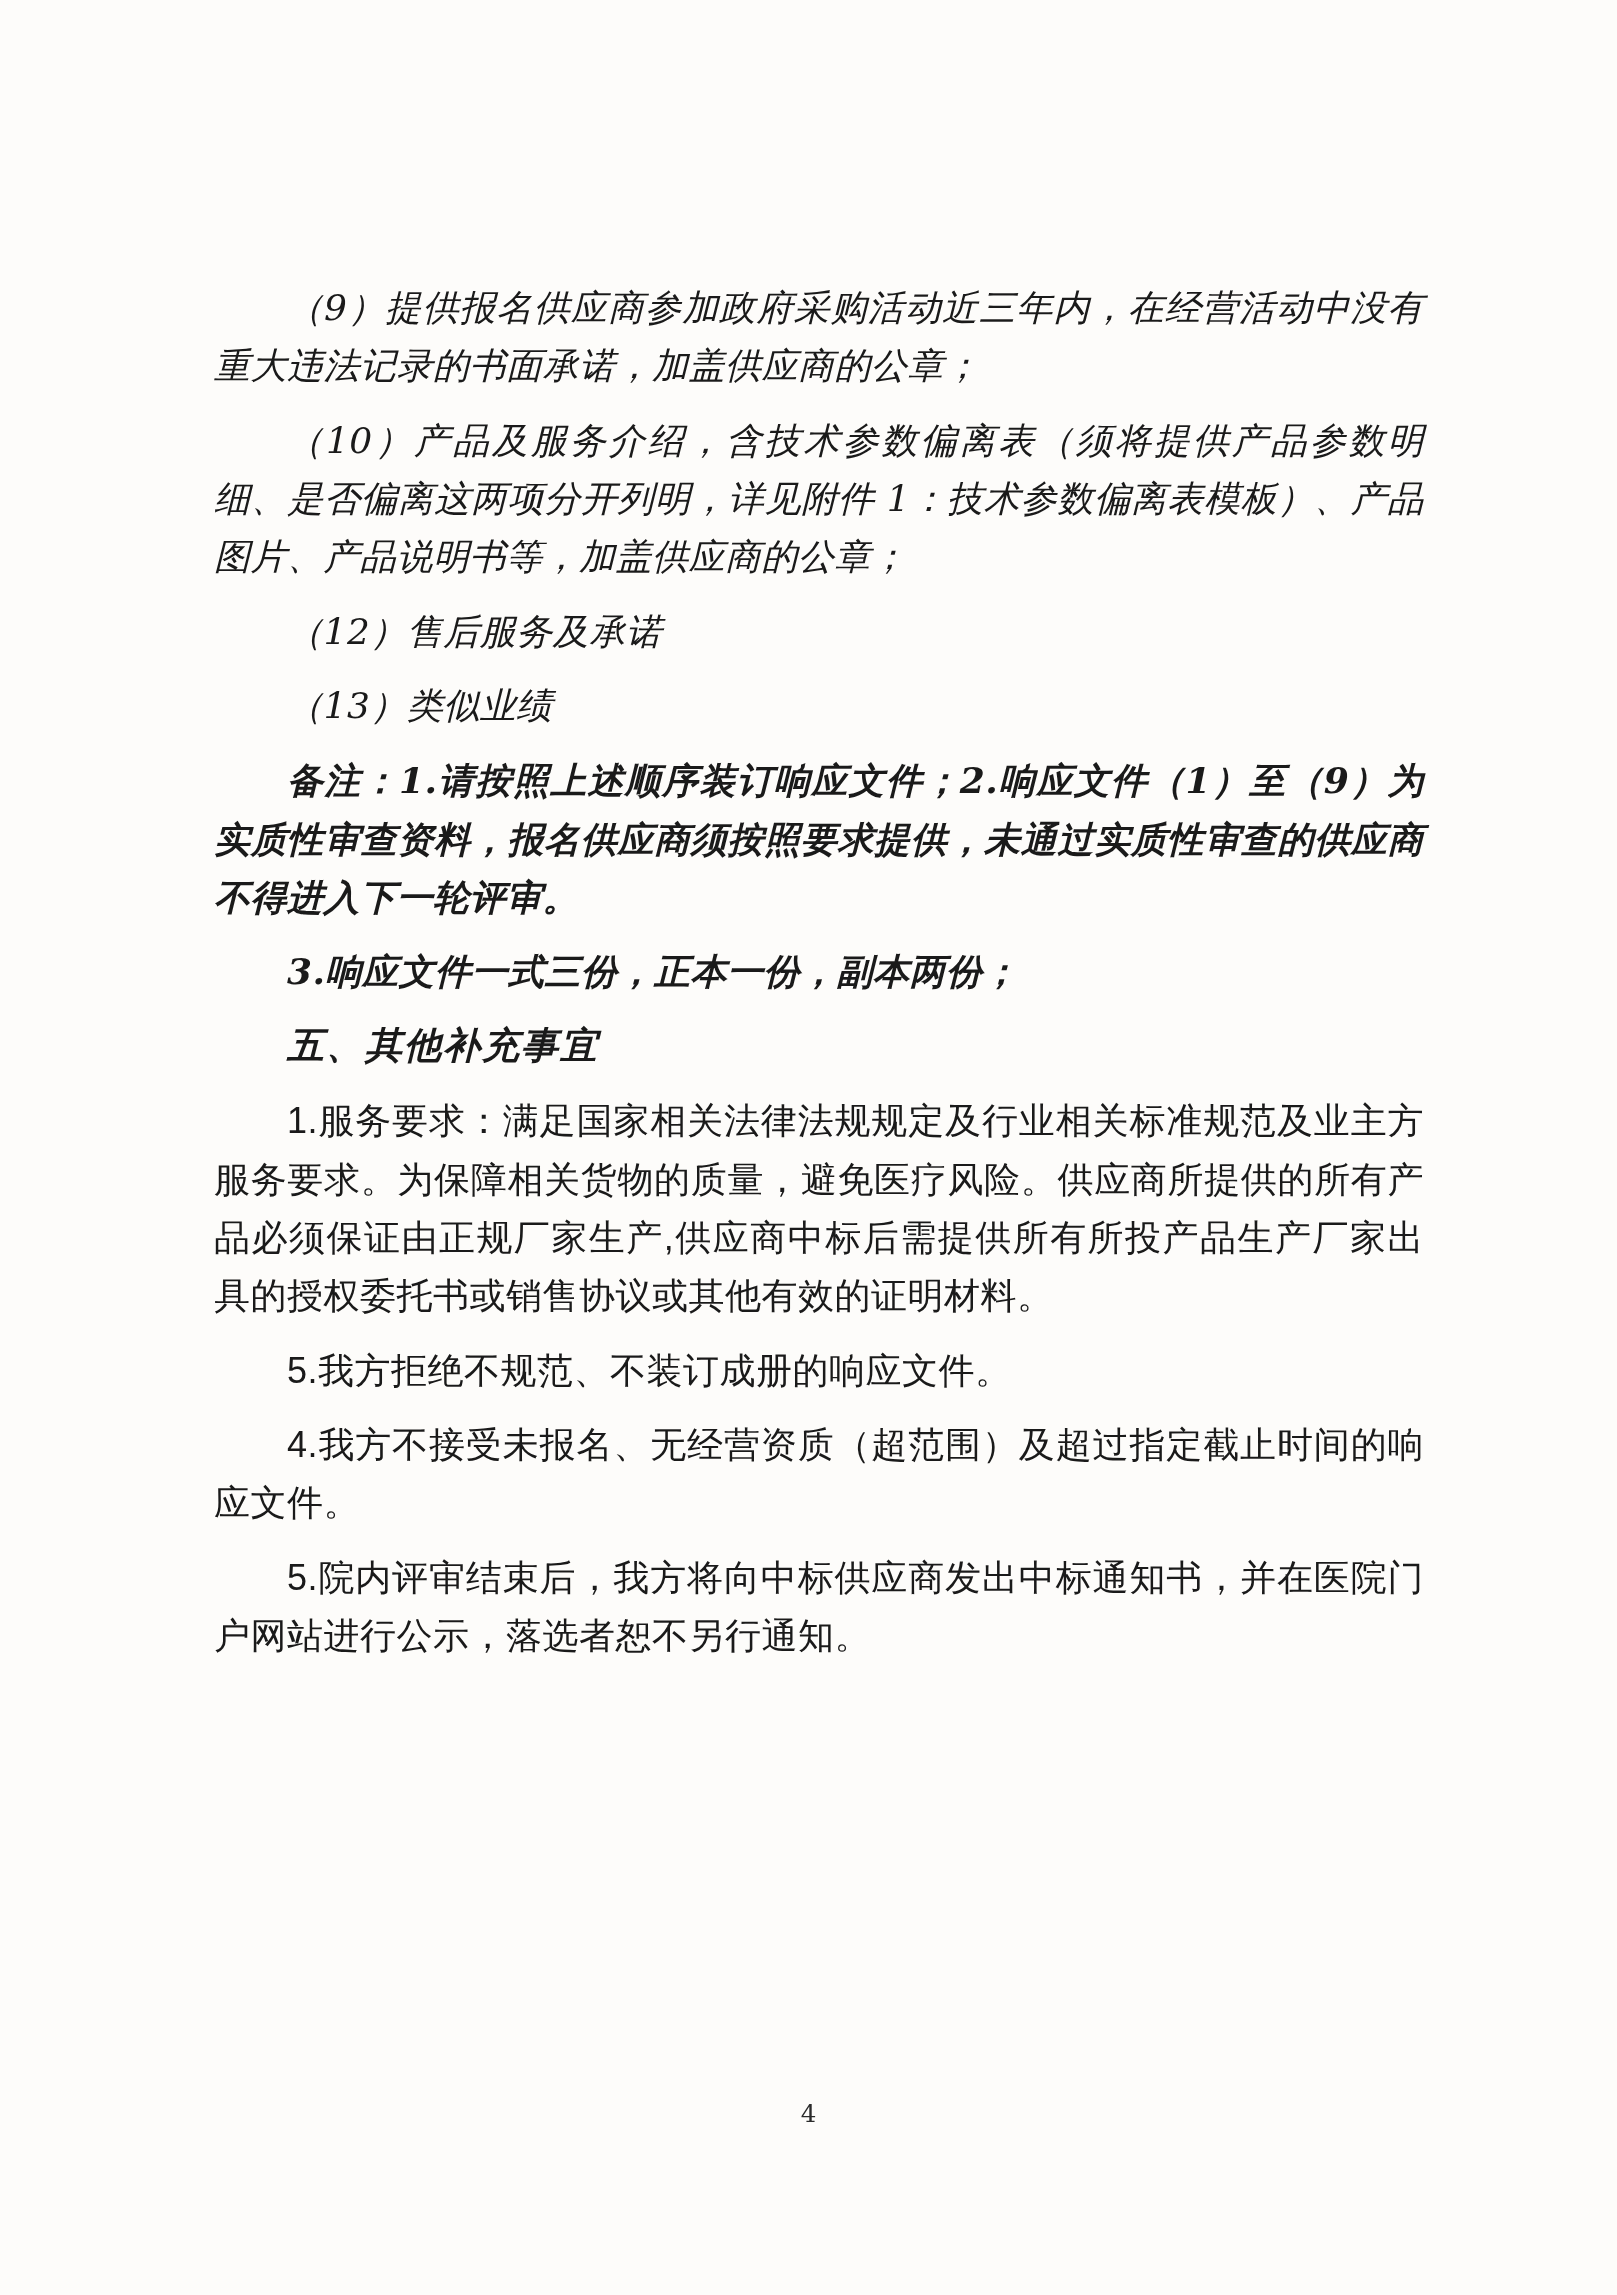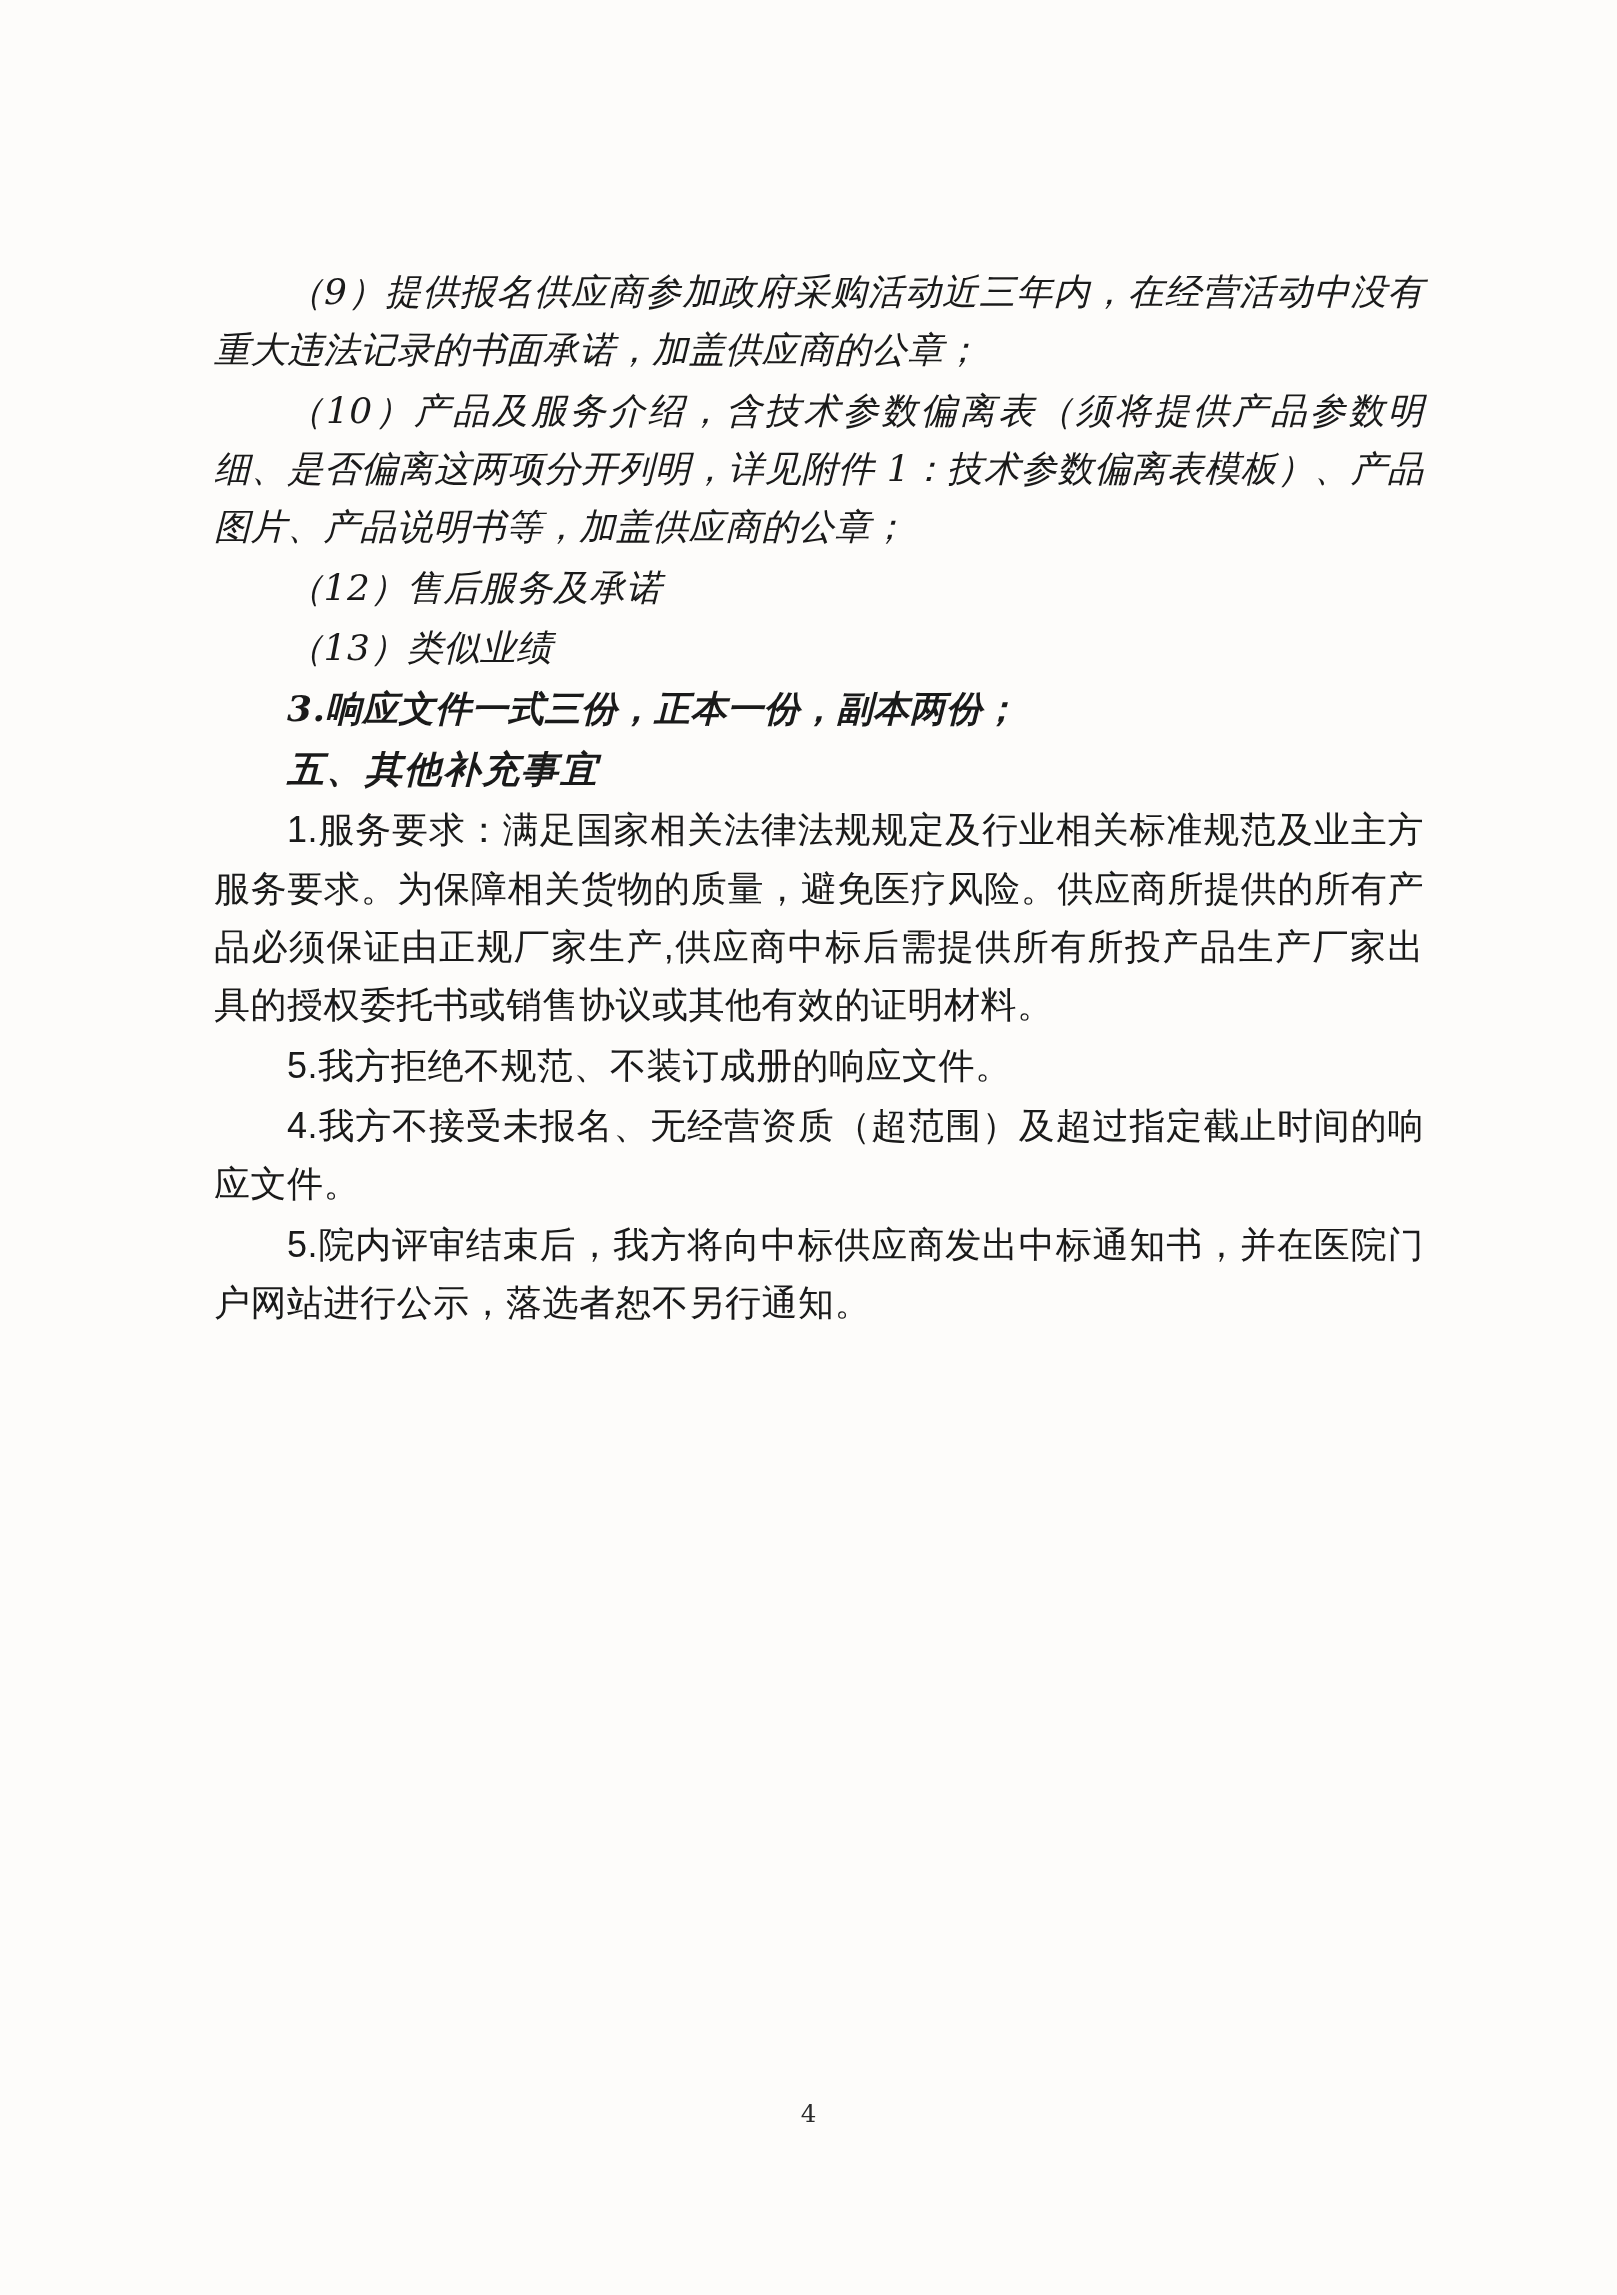--- a/index.html
+++ b/index.html
@@ -24,21 +24,21 @@
     top: 263px;
     width: 1210px;
   }
   .para {
     font-family: "DejaVu Serif", serif;
     font-size: 36px;
     line-height: 1.62;
     color: #1a1a1a;
     text-align: justify;
     text-justify: inter-character;
-    margin: 0 0 2px 0;
+    margin: 16px 0 2px 0;
     letter-spacing: 0.5px;
     font-style: italic;
   }
   .para.kai {
     font-style: normal;
     font-family: Liberation Sans, sans-serif;
   }
   .indent {
     text-indent: 73px;
   }
@@ -76,20 +76,21 @@
     <p class="para indent">（9）提供报名供应商参加政府采购活动近三年内，在经营活动中没有重大违法记录的书面承诺，加盖供应商的公章；</p>
 
     <p class="para indent">（10）产品及服务介绍，含技术参数偏离表（须将提供产品参数明细、是否偏离这两项分开列明，详见附件 1：技术参数偏离表模板）、产品图片、产品说明书等，加盖供应商的公章；</p>
 
 
     <p class="para list-line">（12）售后服务及承诺</p>
 
     <p class="para list-line">（13）类似业绩</p>
 
 
+    <p class="para indent bold note">备注：1.请按照上述顺序装订响应文件；2.响应文件（1）至（9）为实质性审查资料，报名供应商须按照要求提供，未通过实质性审查的供应商不得进入下一轮评审。</p>
 
     <p class="para indent bold">3.响应文件一式三份，正本一份，副本两份；</p>
 
     <p class="para indent heading">五、其他补充事宜</p>
 
     <p class="para indent kai">1.服务要求：满足国家相关法律法规规定及行业相关标准规范及业主方服务要求。为保障相关货物的质量，避免医疗风险。供应商所提供的所有产品必须保证由正规厂家生产,供应商中标后需提供所有所投产品生产厂家出具的授权委托书或销售协议或其他有效的证明材料。</p>
 
 
     <p class="para indent kai">5.我方拒绝不规范、不装订成册的响应文件。</p>
 

